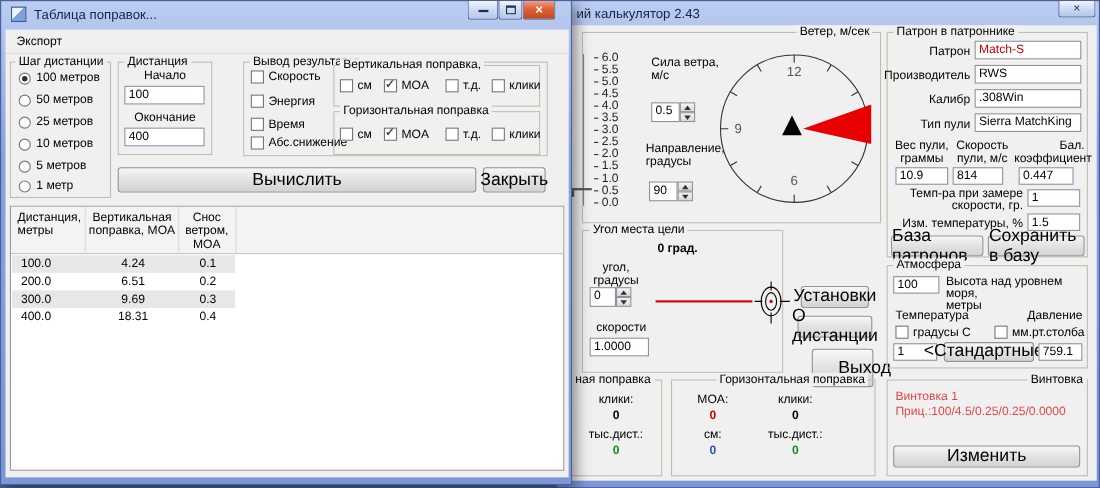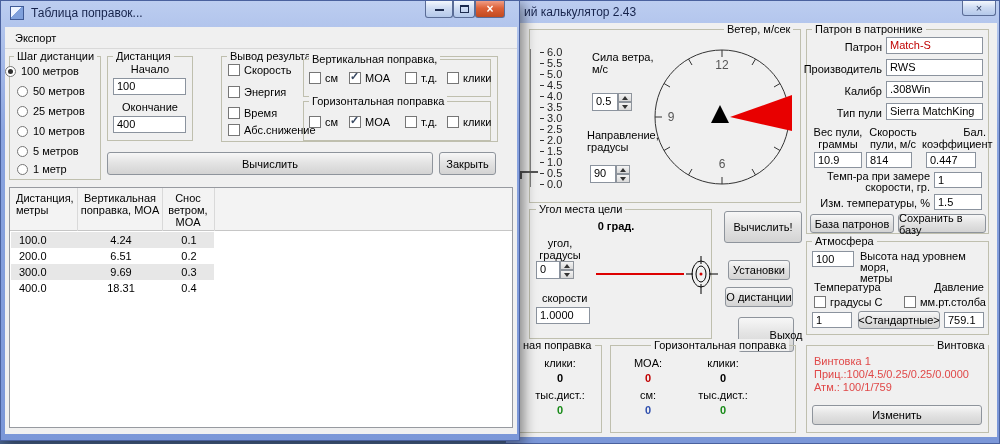--- a/index.html
+++ b/index.html
@@ -24,21 +24,21 @@
   .grp-label { position:absolute; background:#f0f0f0; padding:0 3px; font-size:11px; white-space:nowrap; color:#000; }
 
   .txt { position:absolute; font-size:11px; color:#000; }
   .pre { white-space:pre-line; }
   .ctr { text-align:center; }
   .rgt { text-align:right; }
   .b { font-weight:bold; }
 
   .input { position:absolute; background:#fff; border:1px solid #8b939e; font-size:11px;
            padding:1px 3px; overflow:hidden; white-space:nowrap; }
-  .btn { position:absolute; display:flex; align-items:center; justify-content:center; font-size:11px; color:#000;
+  .btn { position:absolute; display:flex; align-items:center; justify-content:center; font-size:16px; color:#000;
          background:linear-gradient(#f7f7f7,#e4e4e4 45%,#d3d3d3); border:1px solid #8e949c; border-radius:3px; }
 
   .cb { position:absolute; display:flex; align-items:flex-start; gap:4px; font-size:11px; }
   .cb .box { width:12px; height:12px; background:#fff; border:1px solid #767676; position:relative; flex:none; }
   .cb .mark { position:absolute; left:0; top:-3px; font-size:11px; font-weight:bold; color:#3a4a63; }
 
   .radio { position:absolute; display:flex; align-items:center; gap:5px; font-size:11px; }
   .radio .circ { width:11px; height:11px; border-radius:50%; border:1px solid #767676; background:#fff; position:relative; flex:none; }
   .radio.sel .circ::after { content:""; position:absolute; left:2px; top:2px; width:5px; height:5px; border-radius:50%; background:#2f2f2f; }
 
@@ -210,21 +210,20 @@
     <line x1="17" y1="30" x2="17" y2="40" stroke="#000"></line>
     <line x1="2" y1="20" x2="9" y2="20" stroke="#000"></line>
     <line x1="25" y1="20" x2="34" y2="20" stroke="#000"></line>
     <ellipse cx="17" cy="20" rx="9" ry="13" fill="none" stroke="#000"></ellipse>
     <ellipse cx="17" cy="20" rx="5" ry="8" fill="none" stroke="#000"></ellipse>
     <circle cx="17" cy="20" r="1.5" fill="#d00000"></circle>
   </svg>
   <div class="txt" style="left:36px; top:291px;">скорости</div>
   <div class="input" style="left:30px; top:306px; width:54px; height:17px;">1.0000</div>
 
-  <div class="btn" style="left:218px; top:210px; width:78px; height:32px;">Вычислить!</div>
   <div class="btn" style="left:222px; top:259px; width:62px; height:20px;">Установки</div>
   <div class="btn" style="left:219px; top:286px; width:68px; height:20px;">О дистанции</div>
   <div class="btn" style="left:232px; top:316px; width:56px; height:35px;padding-left:40px;">Выход</div>
 
   <div class="grp" style="left:300px; top:28px; width:183px; height:205px;"></div>
   <div class="grp-label" style="left:306px; top:22px;">Патрон в патроннике</div>
   <div class="txt rgt" style="left:296px; top:40px; width:80px;">Патрон</div>
   <div class="input red" style="left:380px; top:36px; width:97px; height:17px;">Match-S</div>
   <div class="txt rgt" style="left:294px; top:62px; width:82px;">Производитель</div>
   <div class="input" style="left:380px; top:58px; width:97px; height:17px;">RWS</div>
@@ -283,21 +282,20 @@
   <div class="txt ctr b" style="left:192px; top:371px; width:50px;">0</div>
   <div class="txt ctr" style="left:118px; top:388px; width:48px;">см:</div>
   <div class="txt ctr" style="left:186px; top:388px; width:62px;">тыс.дист.:</div>
   <div class="txt ctr b blue" style="left:118px; top:403px; width:48px;">0</div>
   <div class="txt ctr b green" style="left:186px; top:403px; width:62px;">0</div>
 
   <div class="grp" style="left:300px; top:344px; width:183px; height:88px;"></div>
   <div class="grp-label" style="left:428px; top:338px;">Винтовка</div>
   <div class="txt riflered" style="left:308px; top:354px; width:172px;">Винтовка 1</div>
   <div class="txt riflered" style="left:308px; top:367px; width:172px;">Приц.:100/4.5/0.25/0.25/0.0000</div>
-  <div class="txt riflered" style="left:308px; top:380px; width:172px;">Атм.: 100/1/759</div>
   <div class="btn" style="left:306px; top:404px; width:170px; height:20px;">Изменить</div>
 </div>
 
 <div class="win lwin">
   <div class="icon16" style="left:9px; top:5px;"></div>
   <div class="title-text" style="left:30px; top:5px;">Таблица поправок...</div>
   <div class="capbtn" style="left:424px; width:28px;">
       <span class="mini-bar"></span>
     </div>
   <div class="capbtn" style="left:452px; width:22px;">
@@ -306,21 +304,21 @@
   <div class="capbtn close" style="left:474px; width:30px;">
       <span>×</span>
     </div>
 
   <div class="client" style="left:4px; top:26px; width:512px; height:407px;"></div>
   <div class="txt" style="left:14px; top:31px;">Экспорт</div>
   <div style="position:absolute; left:4px; top:47px; width:512px; height:1px; background:#d9d9d9;"></div>
 
   <div class="grp" style="left:8px; top:55px; width:92px; height:124px;"></div>
   <div class="grp-label" style="left:13px; top:49px;">Шаг дистанции</div>
-  <div class="radio sel" style="left:4px; top:64px;align-items:center;">
+  <div class="radio sel" style="left:16px; top:64px;align-items:center;">
       <span class="circ"></span>
       <span>100 метров</span>
     </div>
   <div class="radio" style="left:16px; top:84px;">
       <span class="circ"></span>
       <span>50 метров</span>
     </div>
   <div class="radio" style="left:16px; top:104px;">
       <span class="circ"></span>
       <span>25 метров</span>

